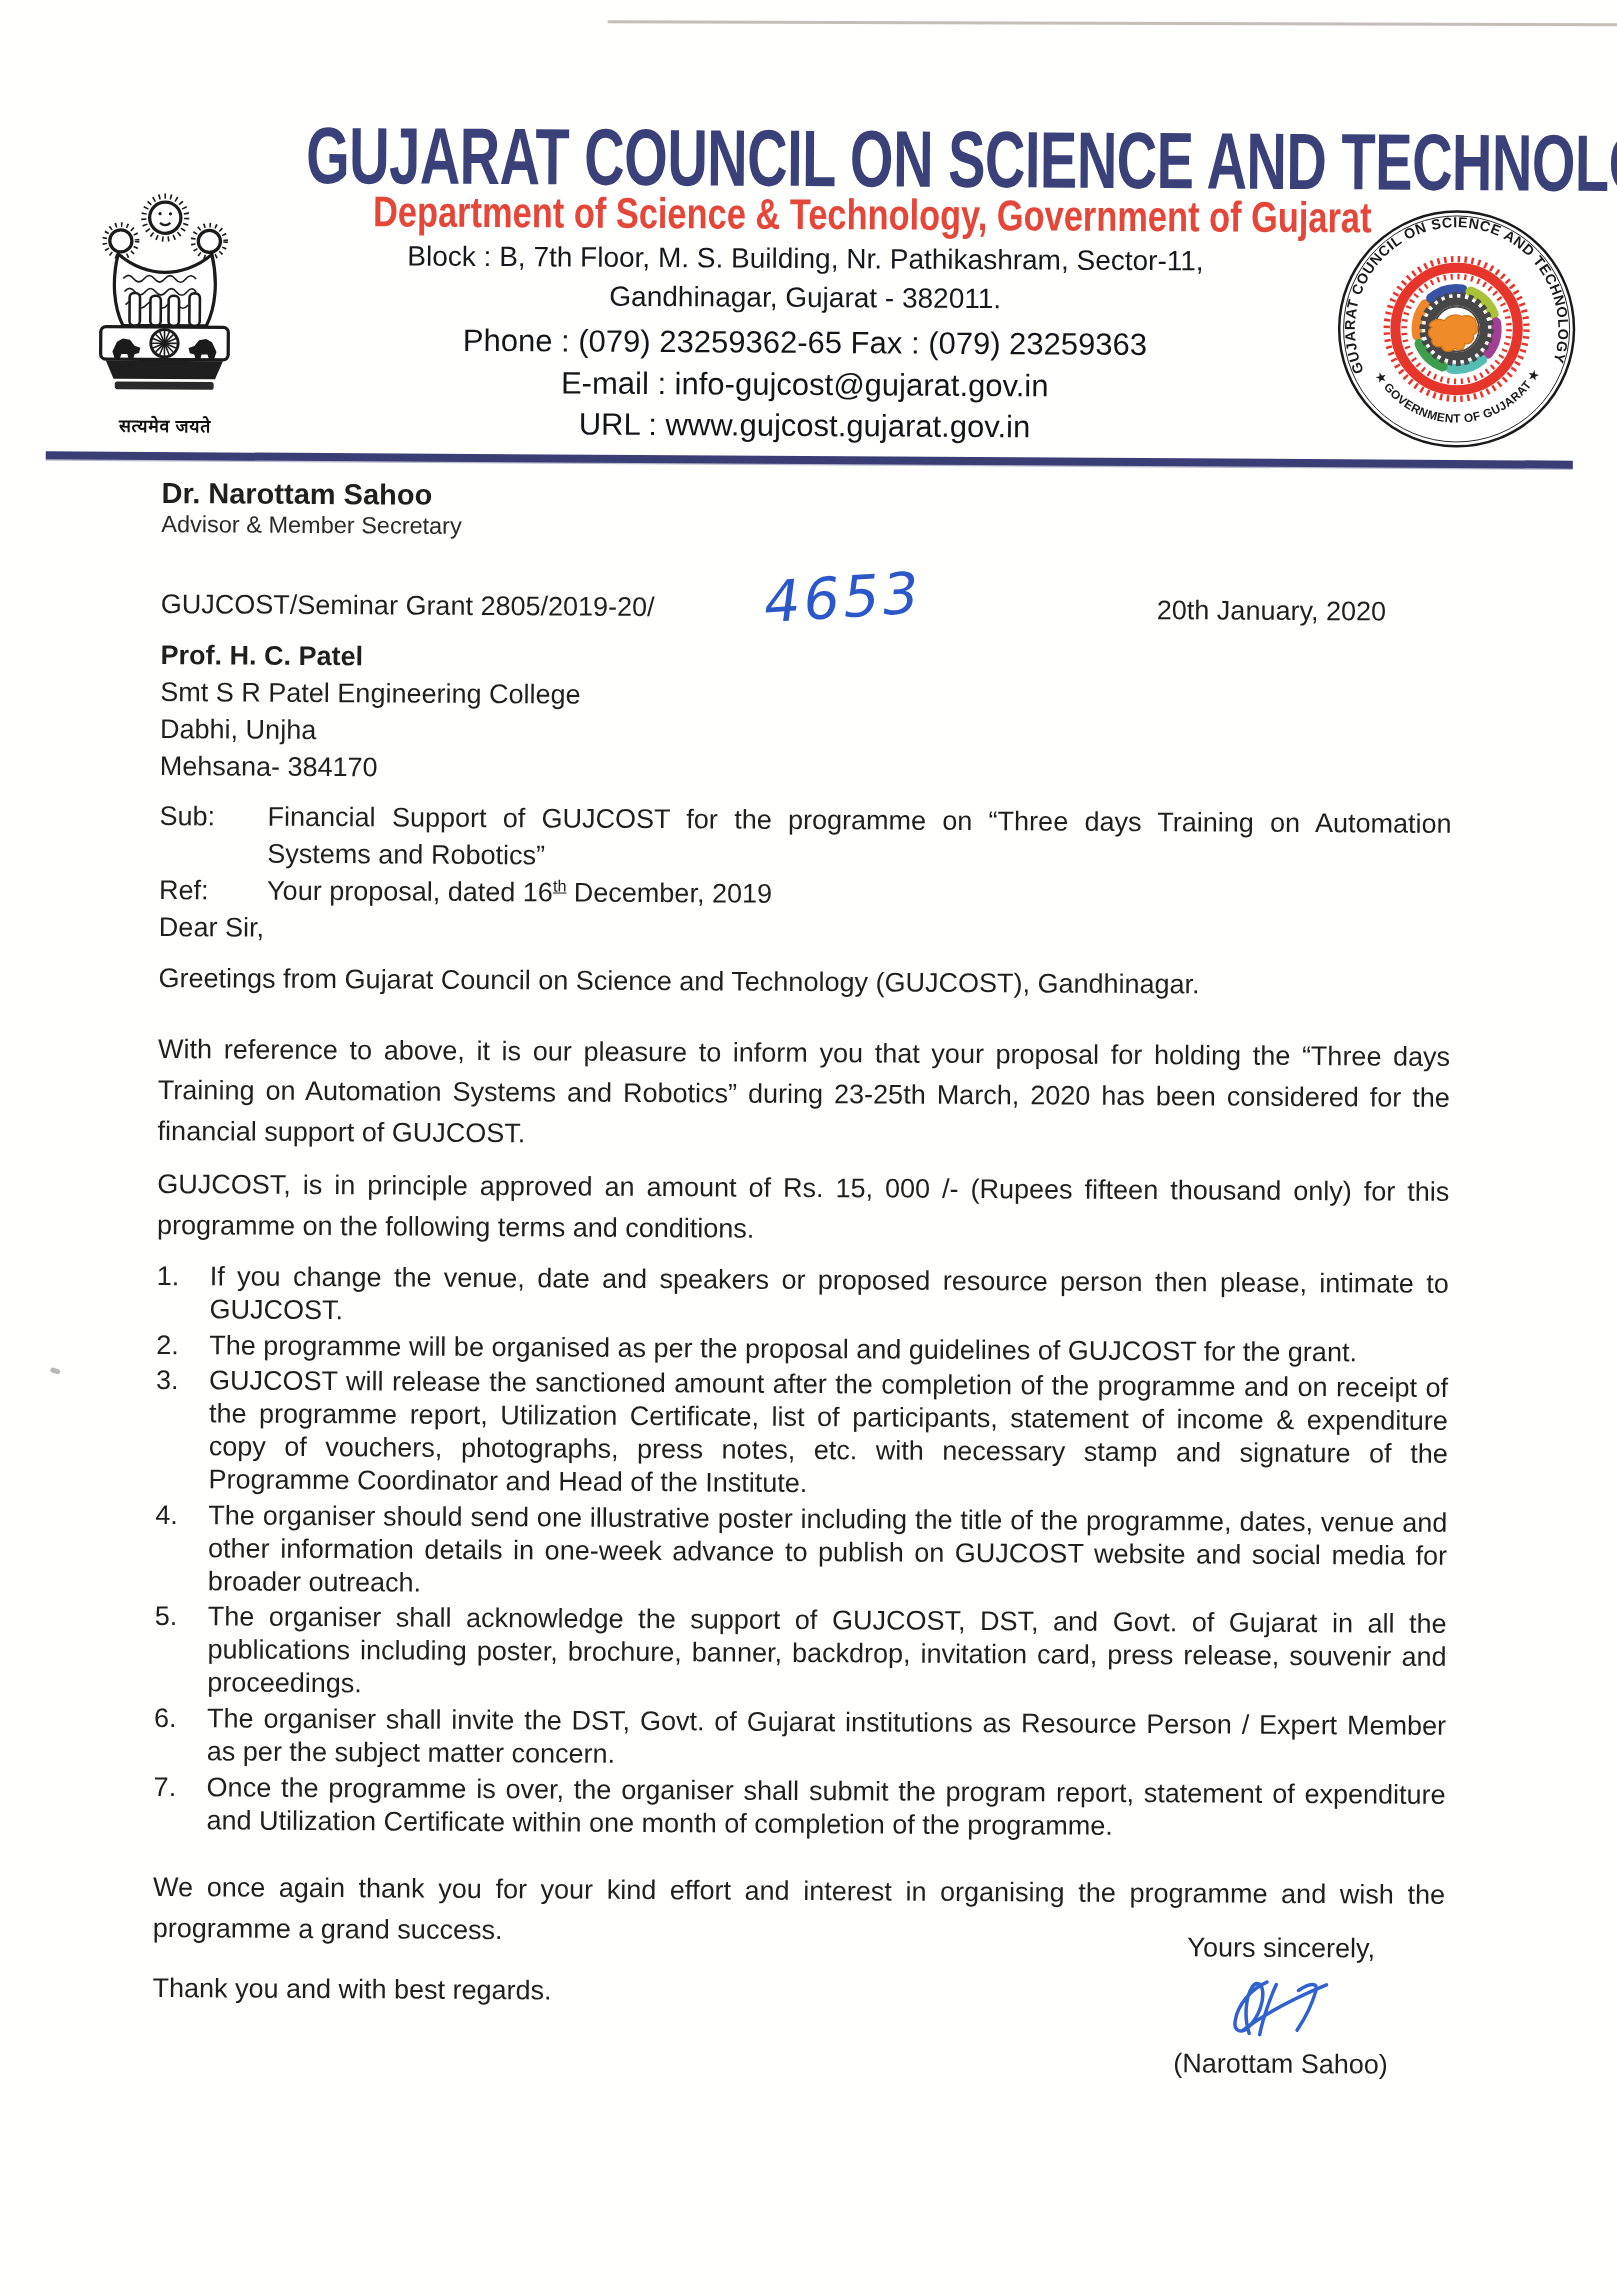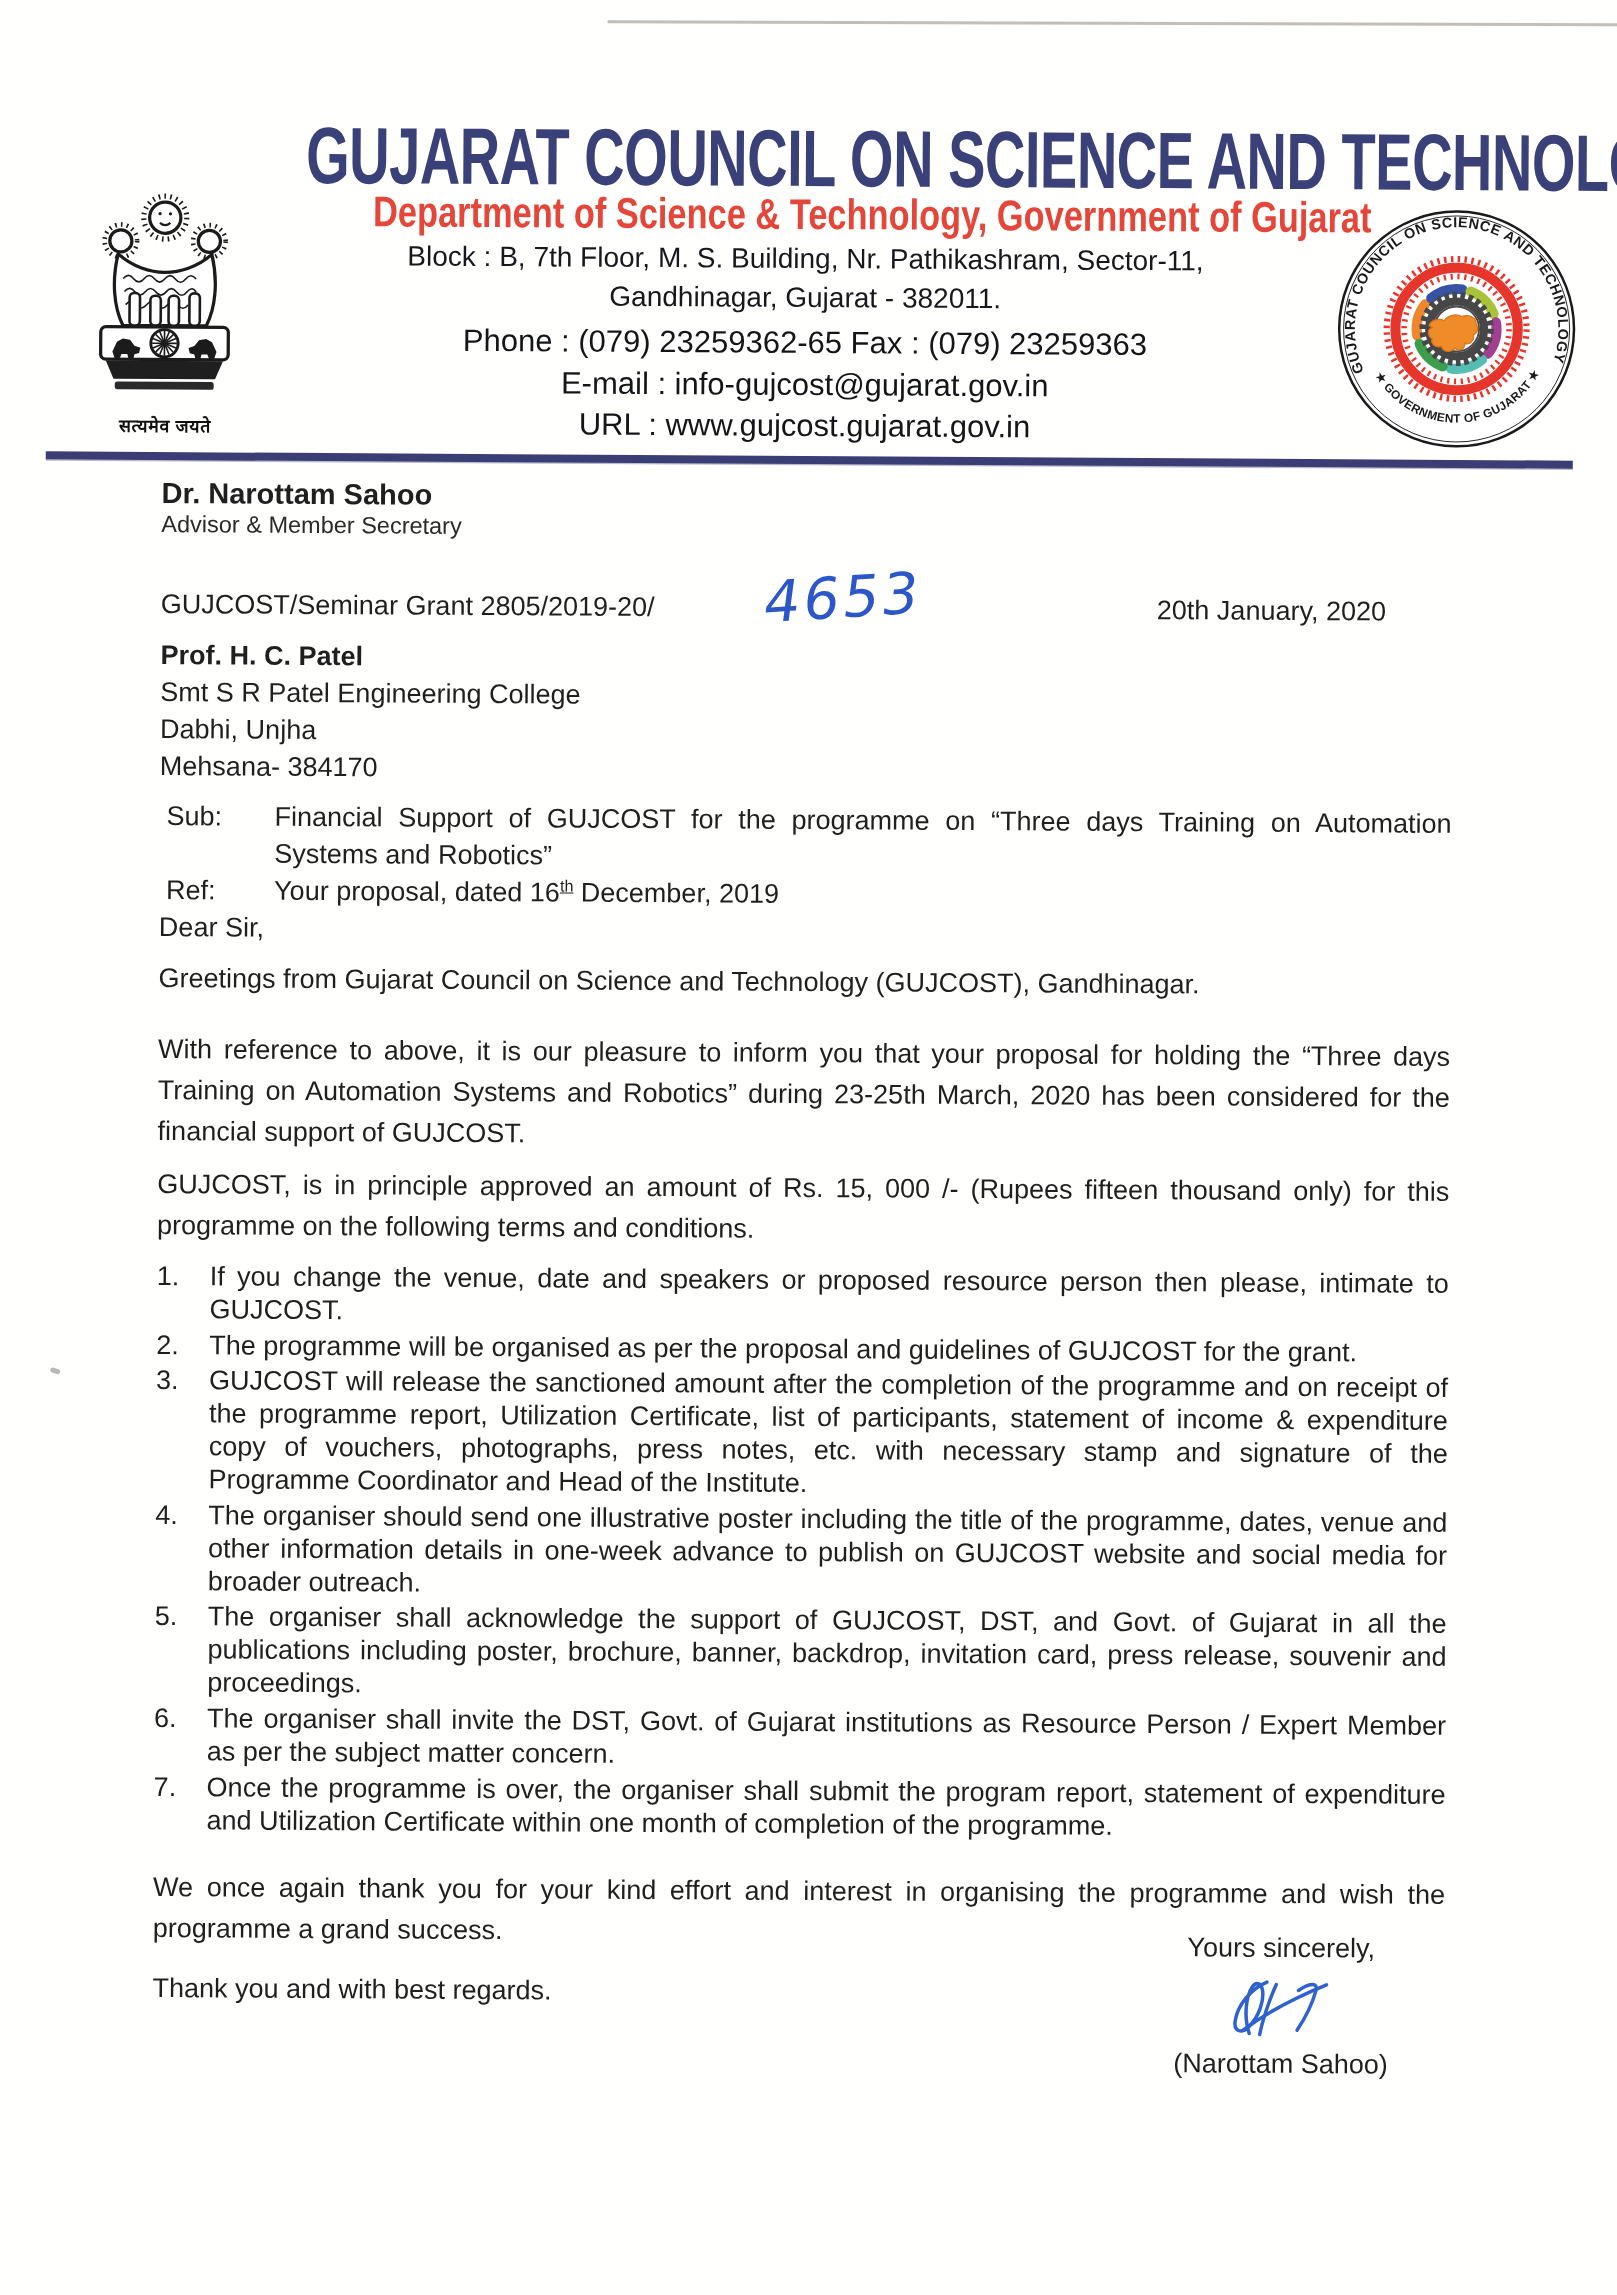--- a/index.html
+++ b/index.html
@@ -44,21 +44,21 @@
   .refrow .prefix{position:absolute;left:0;top:14.3px;font-size:27px;}
   .hand{position:absolute;left:603px;top:-5.2px;font-size:57px;line-height:57px;color:#2b57c8;
         font-style:italic;letter-spacing:3.3px;transform:rotate(-4deg);font-family:"DejaVu Sans",sans-serif;}
   .refrow .date{position:absolute;left:996px;top:14.3px;font-size:27px;}
 
   .addressee{margin-top:10.4px;line-height:37px;}
   .addressee .name{font-weight:700;}
 
   .subgrid{margin-top:13px;line-height:37px;}
   .row{display:flex;}
-  .row .lab{width:108px;flex:0 0 108px;margin-left:7px;}
+  .row .lab{width:108px;flex:0 0 108px;}
   .row .val{flex:1;text-align:justify;}
   sup.th{vertical-align:super;font-size:60%;line-height:0;text-decoration:underline;}
 
   .para{margin:30px 0 0 0;text-align:justify;}
   .greeting{margin-top:0;text-align:left;}
   .tight{margin-top:11.7px;}
 
   .terms{margin:14.3px 0 0 0;padding:0;list-style:none;line-height:33px;}
   .terms li{display:flex;margin:0 0 2.6px 0;}
   .terms .num{width:53px;flex:0 0 53px;}

